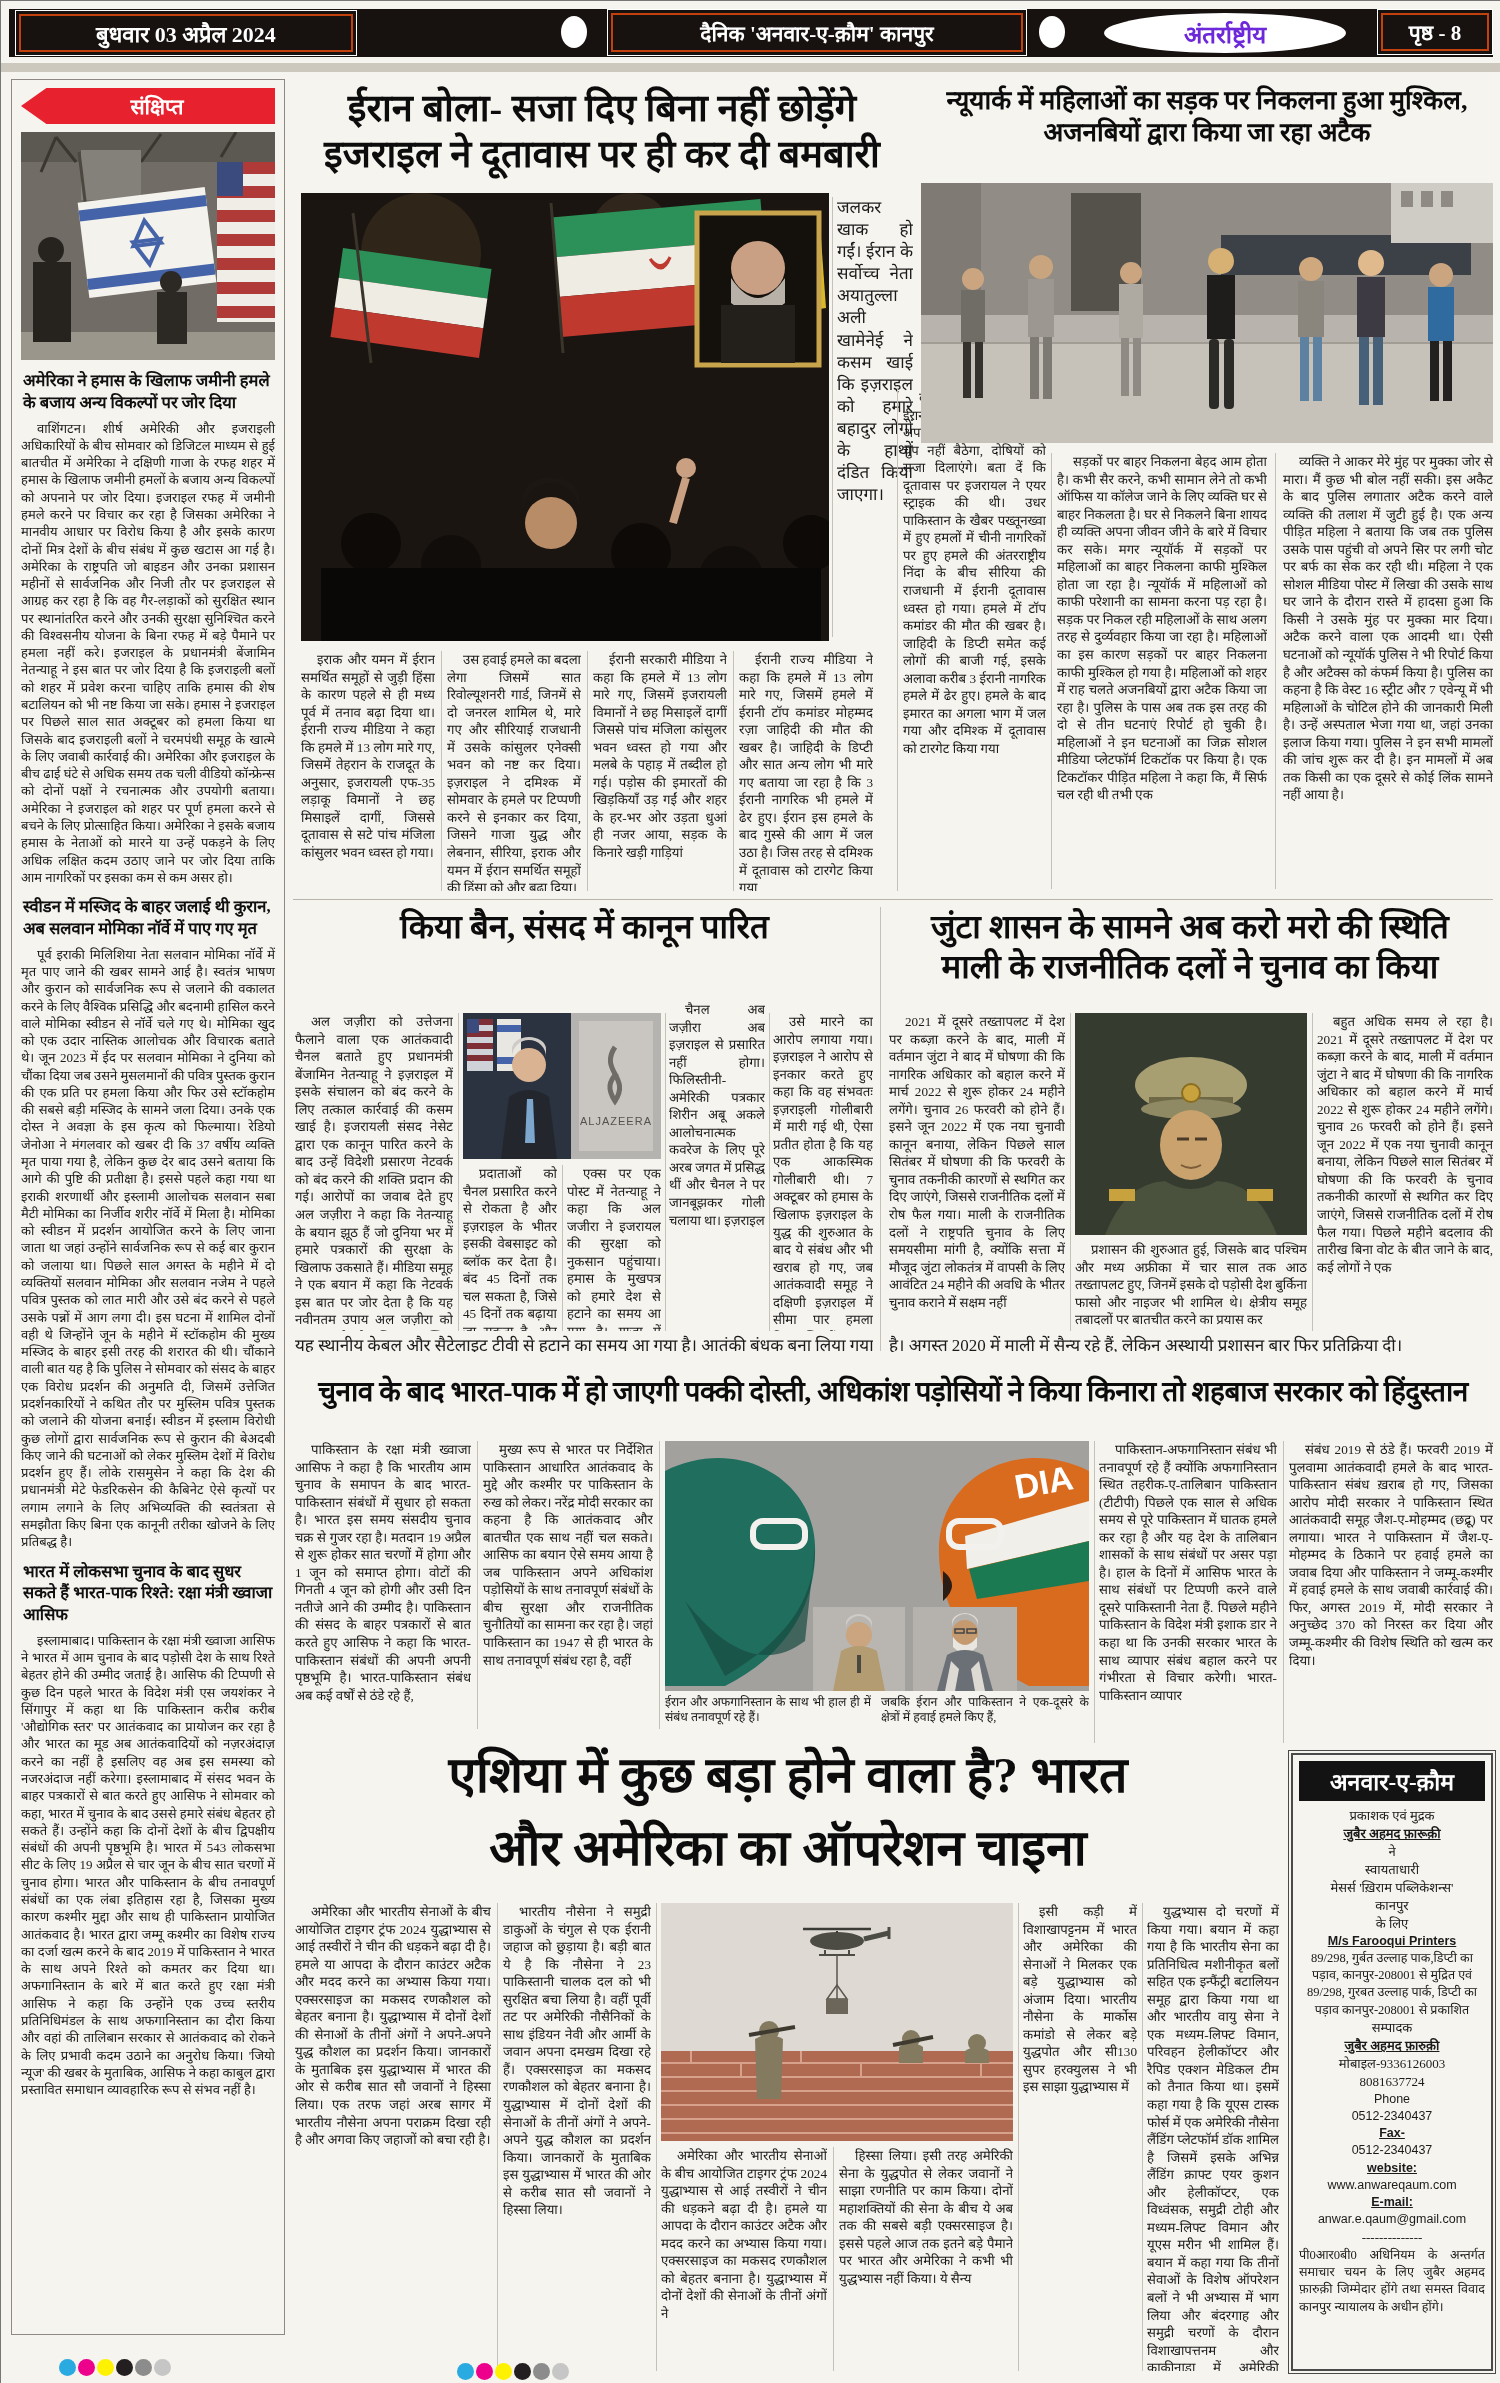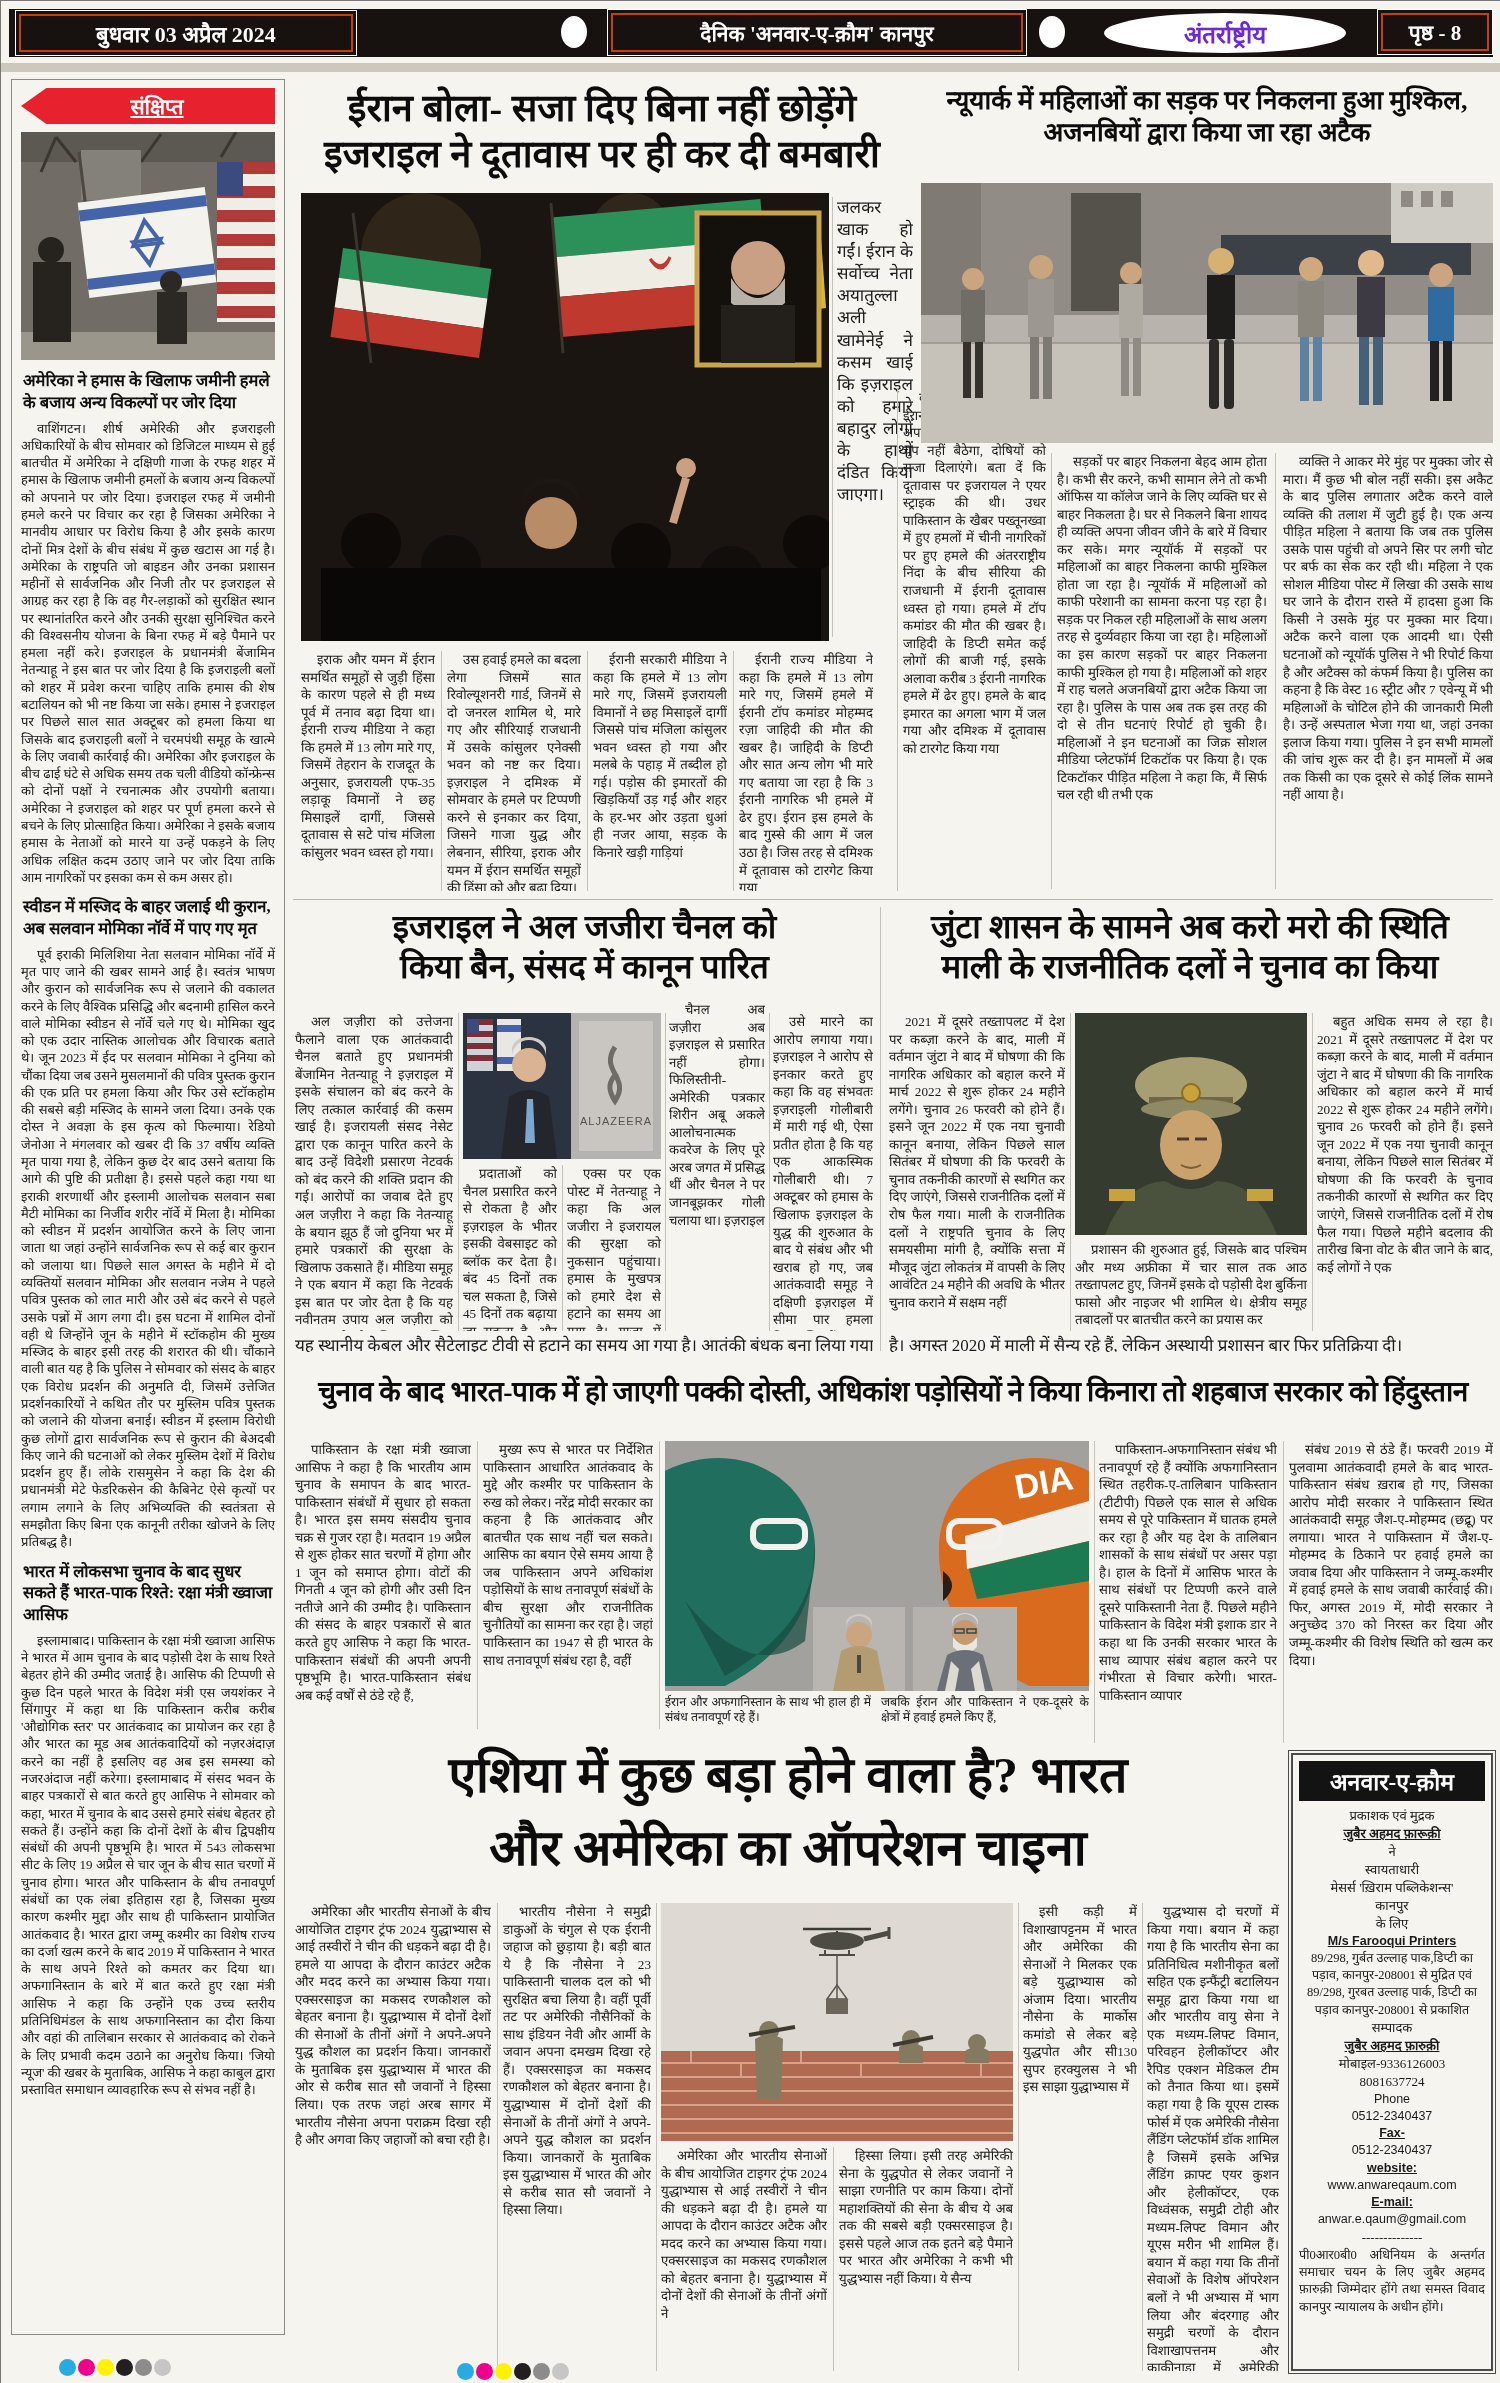--- a/index.html
+++ b/index.html
@@ -11,21 +11,21 @@
   .headline{font-weight:800;color:#0c0c0c;text-align:center;line-height:1.22;}
   .vrule{position:absolute;width:1px;background:#c6c1b8;}
   .hrule{position:absolute;height:1px;background:#b9b4ab;}
   
   #topbar{position:absolute;left:8px;top:8px;width:1484px;height:48px;background:#17120f;}
   .hbox{position:absolute;border:2px solid #c2410c;box-shadow:0 0 0 3px #17120f,0 0 0 4px #fff;display:flex;align-items:center;justify-content:center;color:#fff;font-weight:800;}
   .dot{position:absolute;width:26px;height:32px;background:#fff;border-radius:50%;}
   .ellipse{position:absolute;background:#fff;border-radius:50%;display:flex;align-items:center;justify-content:center;font-weight:800;color:#6d28d9;}
   
   #sidebar{position:absolute;left:10px;top:78px;width:274px;height:2256px;border:1px solid #8e8a83;background:#f6f4ef;padding:8px 9px;box-sizing:border-box;overflow:hidden;}
-  #brief-banner{height:36px;color:#fff;font-weight:800;font-size:21px;display:flex;align-items:center;justify-content:center;clip-path:polygon(0 50%,10% 0,100% 0,100% 100%,10% 100%);margin-bottom:8px;padding-left:18px;text-decoration:underline;}
+  #brief-banner{height:36px;color:#fff;font-weight:800;font-size:21px;display:flex;align-items:center;justify-content:center;clip-path:polygon(0 50%,10% 0,100% 0,100% 100%,10% 100%);margin-bottom:8px;padding-left:18px;}
   .brief-head{font-weight:800;font-size:16.5px;line-height:1.32;margin:10px 2px 6px 2px;color:#101010;}
   .brief-body{font-size:13px;line-height:1.33;text-align:justify;text-indent:16px;}
   .photo{background:#ccc;overflow:hidden;display:block;}
   .cap{font-size:12.3px;line-height:1.25;overflow:hidden;}
   
   #imprint{position:absolute;left:1290px;top:1752px;width:202px;height:618px;border:2px solid #4a4a4a;outline:1px solid #4a4a4a;outline-offset:2px;background:#f6f4ef;padding:6px;box-sizing:border-box;text-align:center;overflow:hidden;}
   #imprint .title{background:#131313;color:#fff;font-weight:800;font-size:23px;padding:4px 0;margin-bottom:6px;}
   .imp{font-size:13px;line-height:1.38;}
   .imp.b{font-weight:800;text-decoration:underline;}
   .imp.lat{font-family:"Liberation Sans",sans-serif;font-size:12.5px;}
@@ -204,21 +204,20 @@
       </g>
   </svg>
   <div class="abs bodytxt just" style="left:1056px;top:452px;width:210px;height:436px;">सड़कों पर बाहर निकलना बेहद आम होता है। कभी सैर करने, कभी सामान लेने तो कभी ऑफिस या कॉलेज जाने के लिए व्यक्ति घर से बाहर निकलता है। घर से निकलने बिना शायद ही व्यक्ति अपना जीवन जीने के बारे में विचार कर सके। मगर न्यूयॉर्क में सड़कों पर महिलाओं का बाहर निकलना काफी मुश्किल होता जा रहा है। न्यूयॉर्क में महिलाओं को काफी परेशानी का सामना करना पड़ रहा है। सड़क पर निकल रही महिलाओं के साथ अलग तरह से दुर्व्यवहार किया जा रहा है। महिलाओं का इस कारण सड़कों पर बाहर निकलना काफी मुश्किल हो गया है। महिलाओं को शहर में राह चलते अजनबियों द्वारा अटैक किया जा रहा है। पुलिस के पास अब तक इस तरह की दो से तीन घटनाएं रिपोर्ट हो चुकी है। महिलाओं ने इन घटनाओं का जिक्र सोशल मीडिया प्लेटफॉर्म टिकटॉक पर किया है। एक टिकटॉकर पीड़ित महिला ने कहा कि, मैं सिर्फ चल रही थी तभी एक</div>
   <div class="abs bodytxt just" style="left:1282px;top:452px;width:210px;height:436px;">व्यक्ति ने आकर मेरे मुंह पर मुक्का जोर से मारा। मैं कुछ भी बोल नहीं सकी। इस अकैट के बाद पुलिस लगातार अटैक करने वाले व्यक्ति की तलाश में जुटी हुई है। एक अन्य पीड़ित महिला ने बताया कि जब तक पुलिस उसके पास पहुंची वो अपने सिर पर लगी चोट पर बर्फ का सेक कर रही थी। महिला ने एक सोशल मीडिया पोस्ट में लिखा की उसके साथ घर जाने के दौरान रास्ते में हादसा हुआ कि किसी ने उसके मुंह पर मुक्का मार दिया। अटैक करने वाला एक आदमी था। ऐसी घटनाओं को न्यूयॉर्क पुलिस ने भी रिपोर्ट किया है और अटैक्स को कंफर्म किया है। पुलिस का कहना है कि वेस्ट 16 स्ट्रीट और 7 एवेन्यू में भी महिलाओं के चोटिल होने की जानकारी मिली है। उन्हें अस्पताल भेजा गया था, जहां उनका इलाज किया गया। पुलिस ने इन सभी मामलों की जांच शुरू कर दी है। इन मामलों में अब तक किसी का एक दूसरे से कोई लिंक सामने नहीं आया है।</div>
   <div class="vrule" style="left:1050px;top:452px;height:436px;"></div>
   <div class="vrule" style="left:1274px;top:452px;height:436px;"></div>
 
   <div class="hrule" style="left:292px;top:898px;width:1200px;"></div>
 
   <div class="abs headline" style="left:292px;top:906px;width:583px;height:96px;font-size:33px;">
-    <div>इजराइल ने अल जजीरा चैनल को</div>
     <div>किया बैन, संसद में कानून पारित</div>
   </div>
   <div class="abs bodytxt just" style="left:294px;top:1012px;width:158px;height:318px;">अल जज़ीरा को उत्तेजना फैलाने वाला एक आतंकवादी चैनल बताते हुए प्रधानमंत्री बेंजामिन नेतन्याहू ने इज़राइल में इसके संचालन को बंद करने के लिए तत्काल कार्रवाई की कसम खाई है। इजरायली संसद नेसेट द्वारा एक कानून पारित करने के बाद उन्हें विदेशी प्रसारण नेटवर्क को बंद करने की शक्ति प्रदान की गई। आरोपों का जवाब देते हुए अल जज़ीरा ने कहा कि नेतन्याहू के बयान झूठ हैं जो दुनिया भर में हमारे पत्रकारों की सुरक्षा के खिलाफ उकसाते हैं। मीडिया समूह ने एक बयान में कहा कि नेटवर्क इस बात पर जोर देता है कि यह नवीनतम उपाय अल जज़ीरा को चुप कराने के लिए व्यवस्थित इजरायली हमलों की एक श्रृंखला के हिस्से के रूप में आता है। कानून सरकार को अल जज़ीरा के क्षेत्रीय ब्यूरो को बंद करने और उसके उपकरण जब्त करने की अनुमति देता है।</div>
   <svg class="abs photo" style="left:462px;top:1012px;" width="198" height="146" viewBox="0 0 198 146">
     <rect width="108" height="146" fill="#2b3240"></rect>
     <rect x="4" y="6" width="26" height="52" fill="#cfd3d8"></rect>
     <rect x="4" y="6" width="26" height="6" fill="#7d2f35"></rect>
       <rect x="4" y="18" width="26" height="6" fill="#7d2f35"></rect>
       <rect x="4" y="30" width="26" height="6" fill="#7d2f35"></rect>
       <rect x="4" y="42" width="26" height="6" fill="#7d2f35"></rect>

